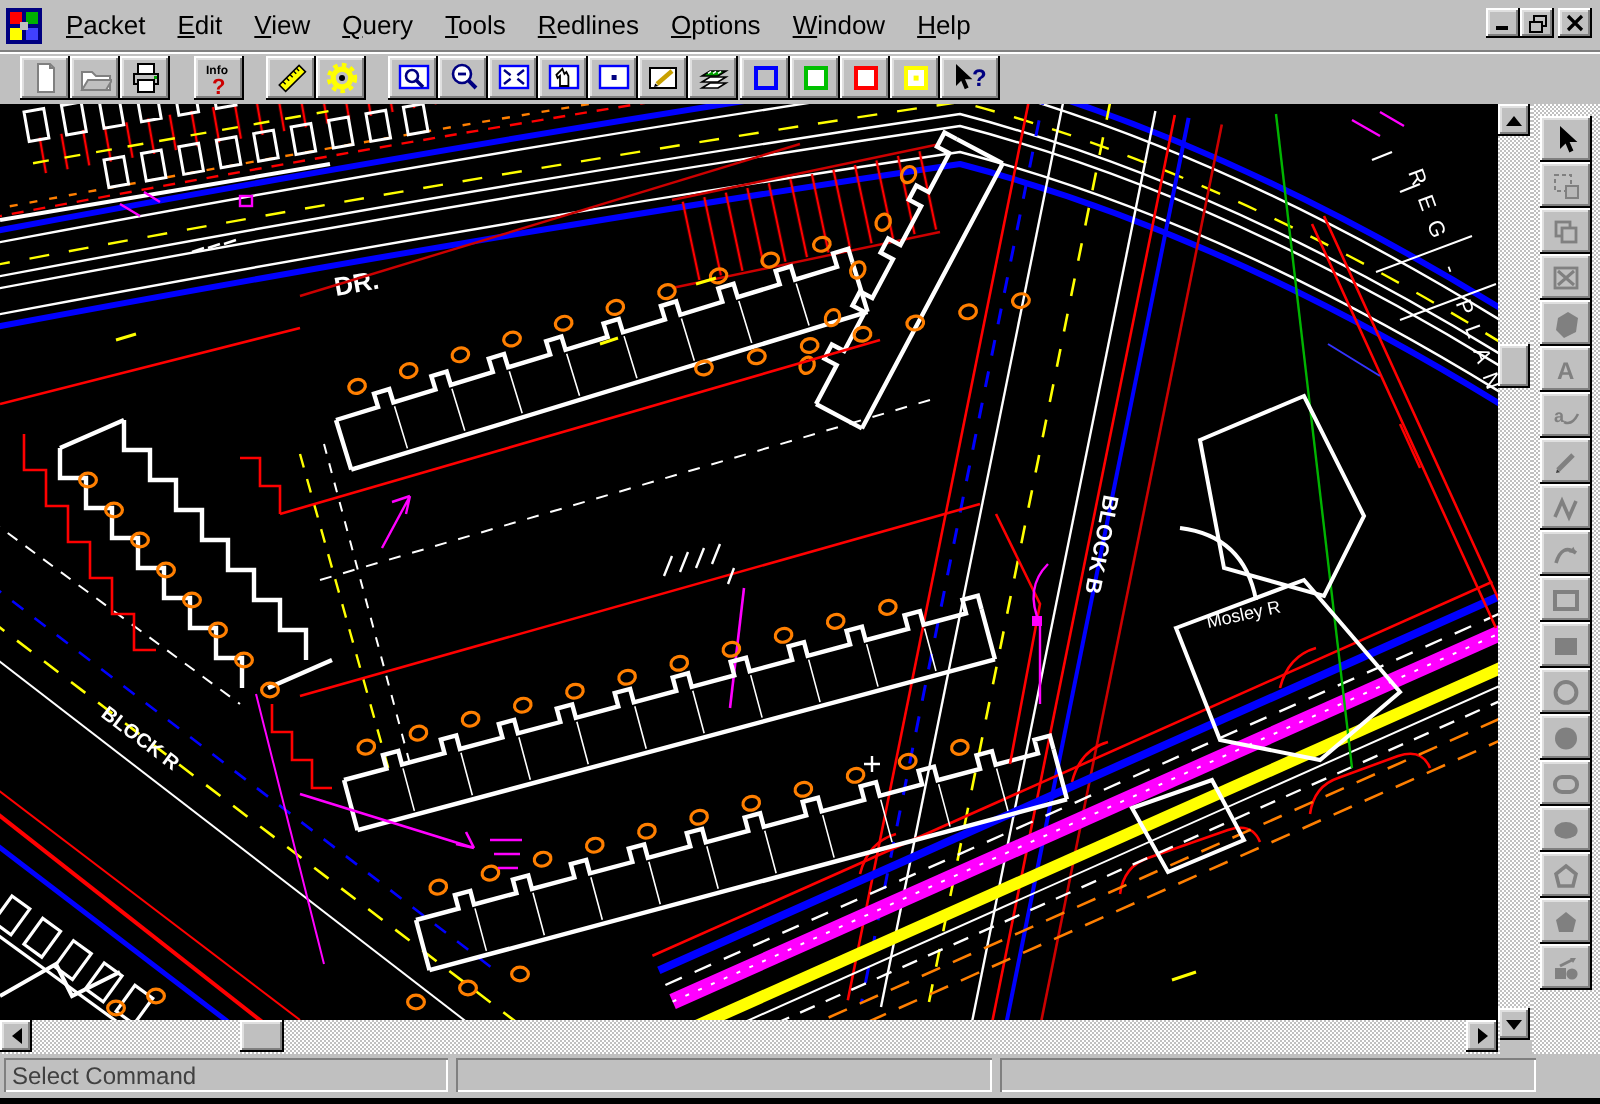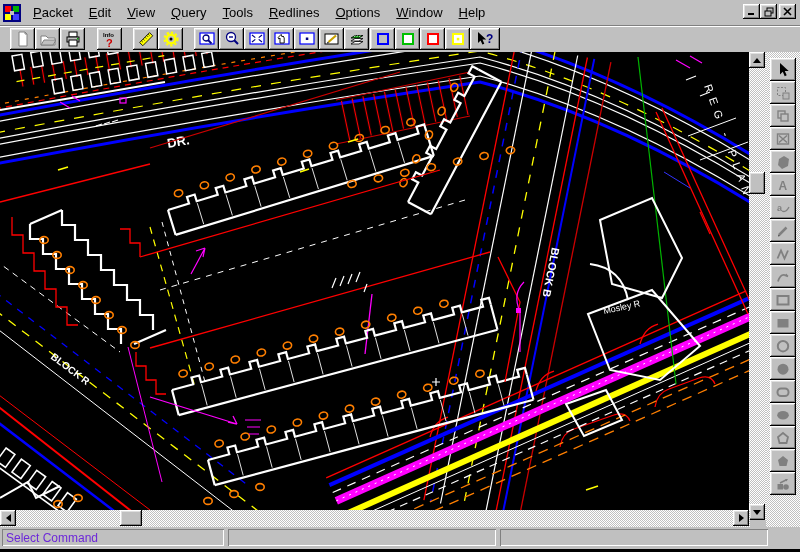--- a/index.html
+++ b/index.html
@@ -51,21 +51,21 @@
   .tri{width:0;height:0;}
   .tri.up{border-left:4px solid transparent;border-right:4px solid transparent;border-bottom:5px solid #000;}
   .tri.down{border-left:4px solid transparent;border-right:4px solid transparent;border-top:5px solid #000;}
   .tri.left{border-top:4px solid transparent;border-bottom:4px solid transparent;border-right:5px solid #000;}
   .tri.right{border-top:4px solid transparent;border-bottom:4px solid transparent;border-left:5px solid #000;}
   
   .rail{position:absolute;left:766px;top:52px;width:34px;height:475px;}
   .rbtn{position:absolute;left:4px;width:26px;height:23px;display:flex;align-items:center;justify-content:center;}
   
   .statusbar{position:absolute;left:0;top:529px;width:800px;height:18px;}
-  .spanel{position:absolute;top:0;height:17px;font-size:12px;color:#6d28d9;
+  .spanel{position:absolute;top:0;height:17px;font-size:12px;color:#404040;
           display:flex;align-items:center;padding-left:4px;box-sizing:border-box;}
   .bottom-edge{position:absolute;left:0;top:549px;width:800px;height:3px;background:#000;}
   svg text{user-select:none;}
 </style>
 </head>
 <body>
 
 <div class="menubar">
   <svg class="appicon" viewBox="0 0 18 18">
     <rect x="0" y="0" width="18" height="18" fill="#000080"></rect>

